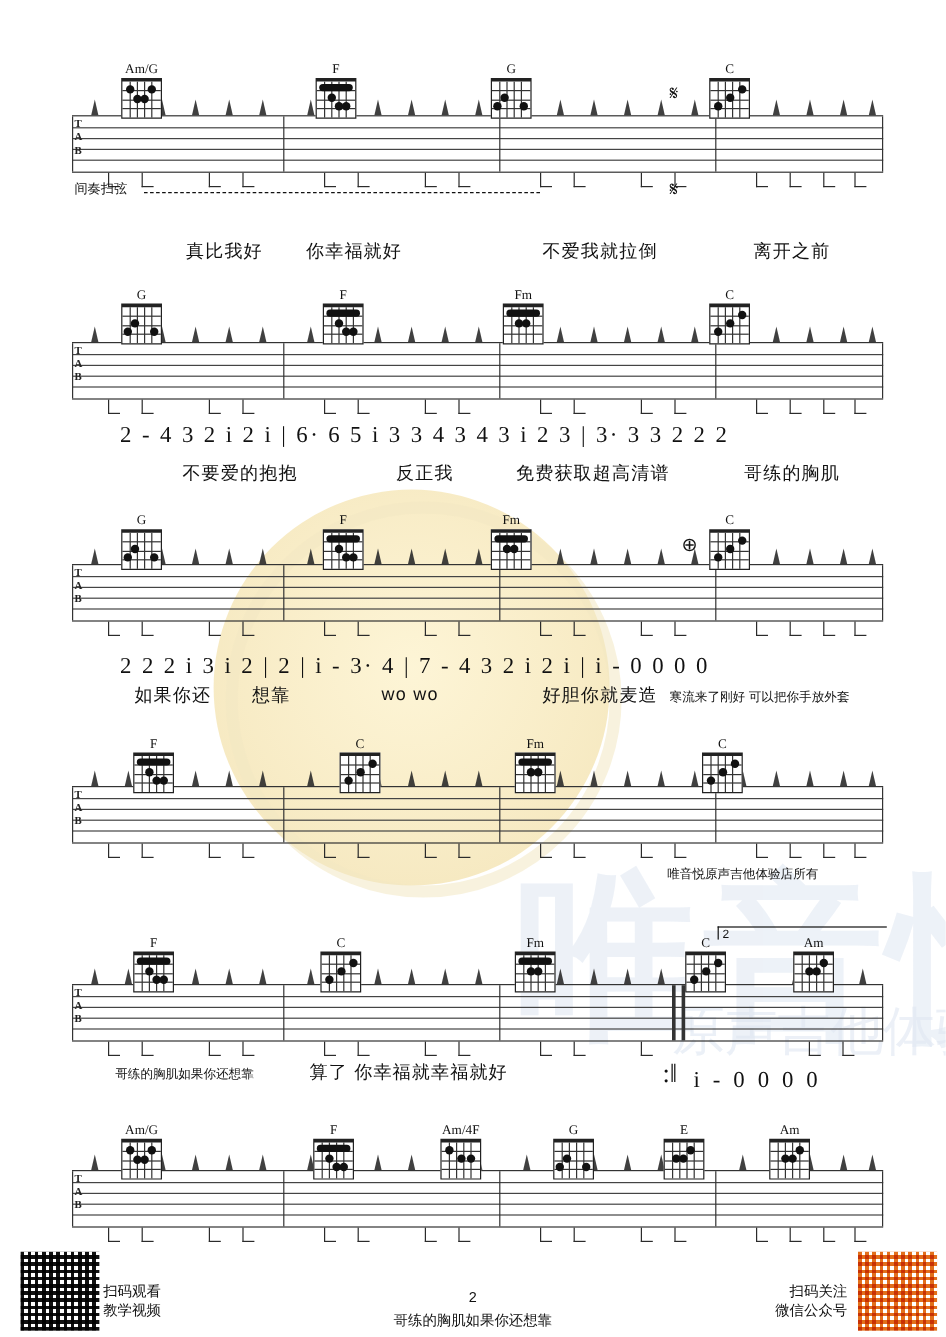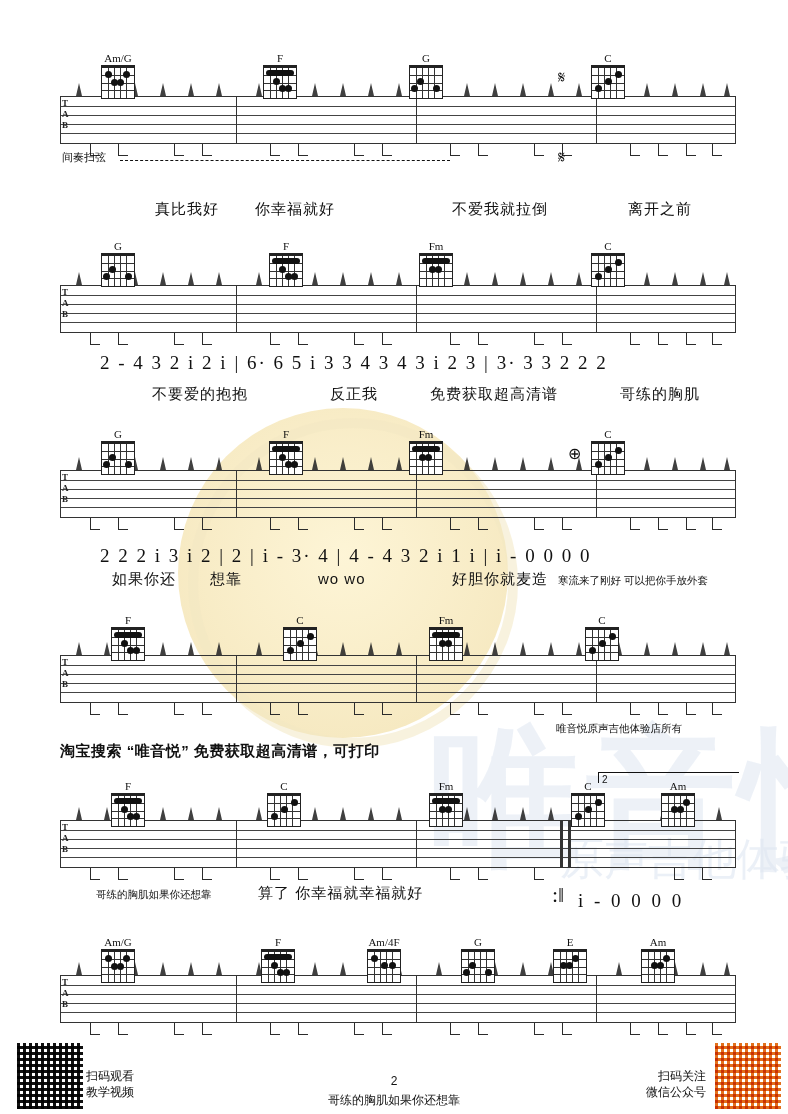--- a/index.html
+++ b/index.html
@@ -496,21 +496,21 @@
       <div class="h" style="top:7px"></div>
         <div class="h" style="top:15px"></div>
         <div class="h" style="top:22px"></div>
       <div class="dot" style="left:3px;top:17px"></div>
       <div class="dot" style="left:13px;top:10px"></div>
       <div class="dot" style="left:23px;top:3px"></div>
     </div>
   </div>
   <div class="coda" style="left:568px;top:444px;">⊕</div>
 
-  <div class="numrow" style="left:100px;top:545px;letter-spacing:2px;">2 2 2 i 3 i 2 | 2 | i - 3·   4 | 4 - 4 3 2 i 1 i | i - 0 0 0 0</div>
+  <div class="numrow" style="left:100px;top:545px;letter-spacing:2px;">2 2 2 i 3 i 2 | 2 | i - 3·   4 | 7 - 4 3 2 i 2 i | i - 0 0 0 0</div>
   <div class="lyric" style="left:112px;top:570px;">如果你还</div>
   <div class="lyric" style="left:210px;top:570px;">想靠</div>
   <div class="lyric" style="left:318px;top:570px;">wo   wo</div>
   <div class="lyric" style="left:452px;top:570px;">好胆你就麦造</div>
   <div class="lyric small" style="left:558px;top:574px;">寒流来了刚好 可以把你手放外套</div>
 
   <div class="system" style="top:655px;">
     <div class="arrows">
       <i style="left:16px"></i>
         <i style="left:44px"></i>
@@ -629,21 +629,20 @@
         <div class="h" style="top:15px"></div>
         <div class="h" style="top:22px"></div>
       <div class="dot" style="left:3px;top:17px"></div>
       <div class="dot" style="left:13px;top:10px"></div>
       <div class="dot" style="left:23px;top:3px"></div>
     </div>
   </div>
 
   <div class="lyric small" style="left:556px;top:722px;">唯音悦原声吉他体验店所有</div>
 
-  <div class="promo">淘宝搜索 “唯音悦” 免费获取超高清谱，可打印</div>
 
   <div class="system" style="top:820px;">
     <div class="arrows">
       <i style="left:16px"></i>
         <i style="left:44px"></i>
         <i style="left:72px"></i>
         <i style="left:100px"></i>
       <i style="left:128px"></i>
         <i style="left:156px"></i>
       <i style="left:196px"></i>

